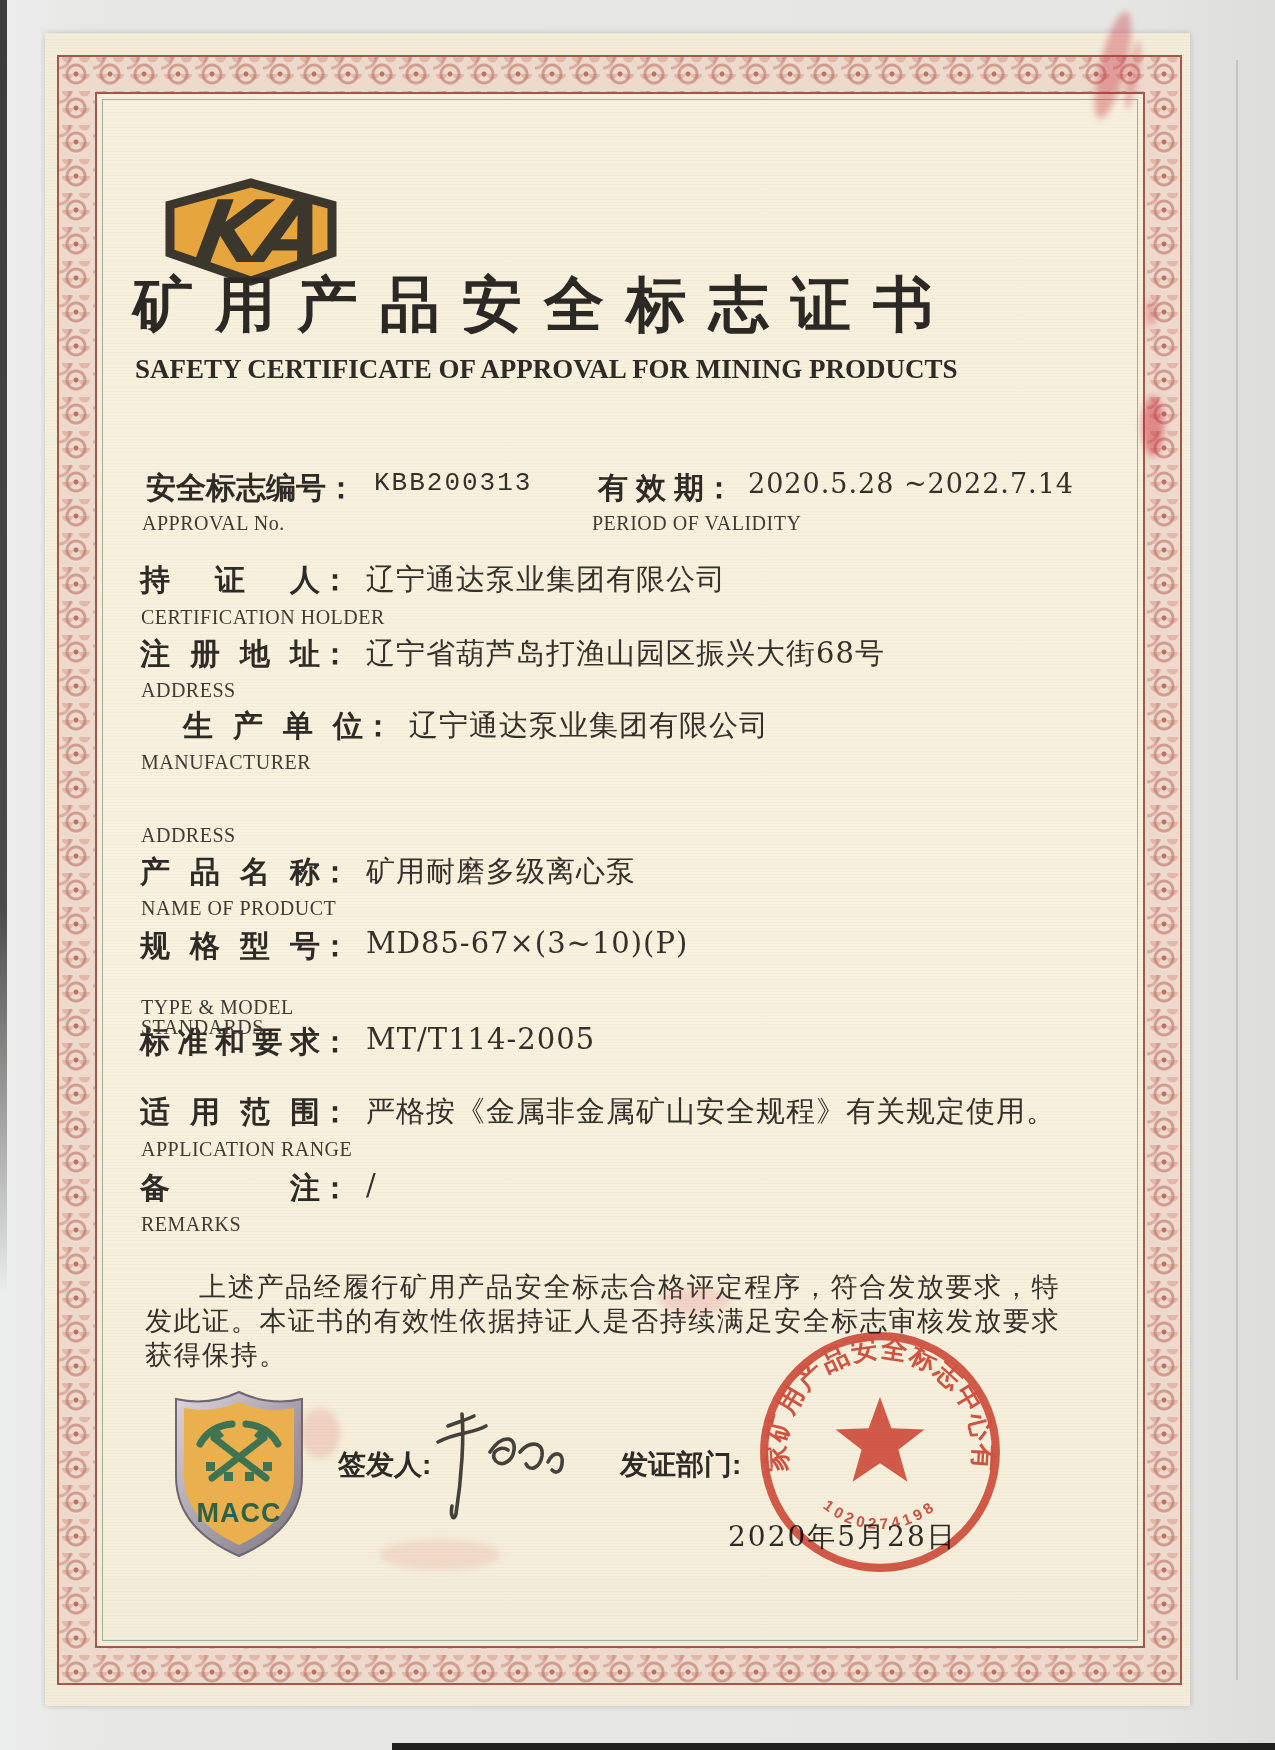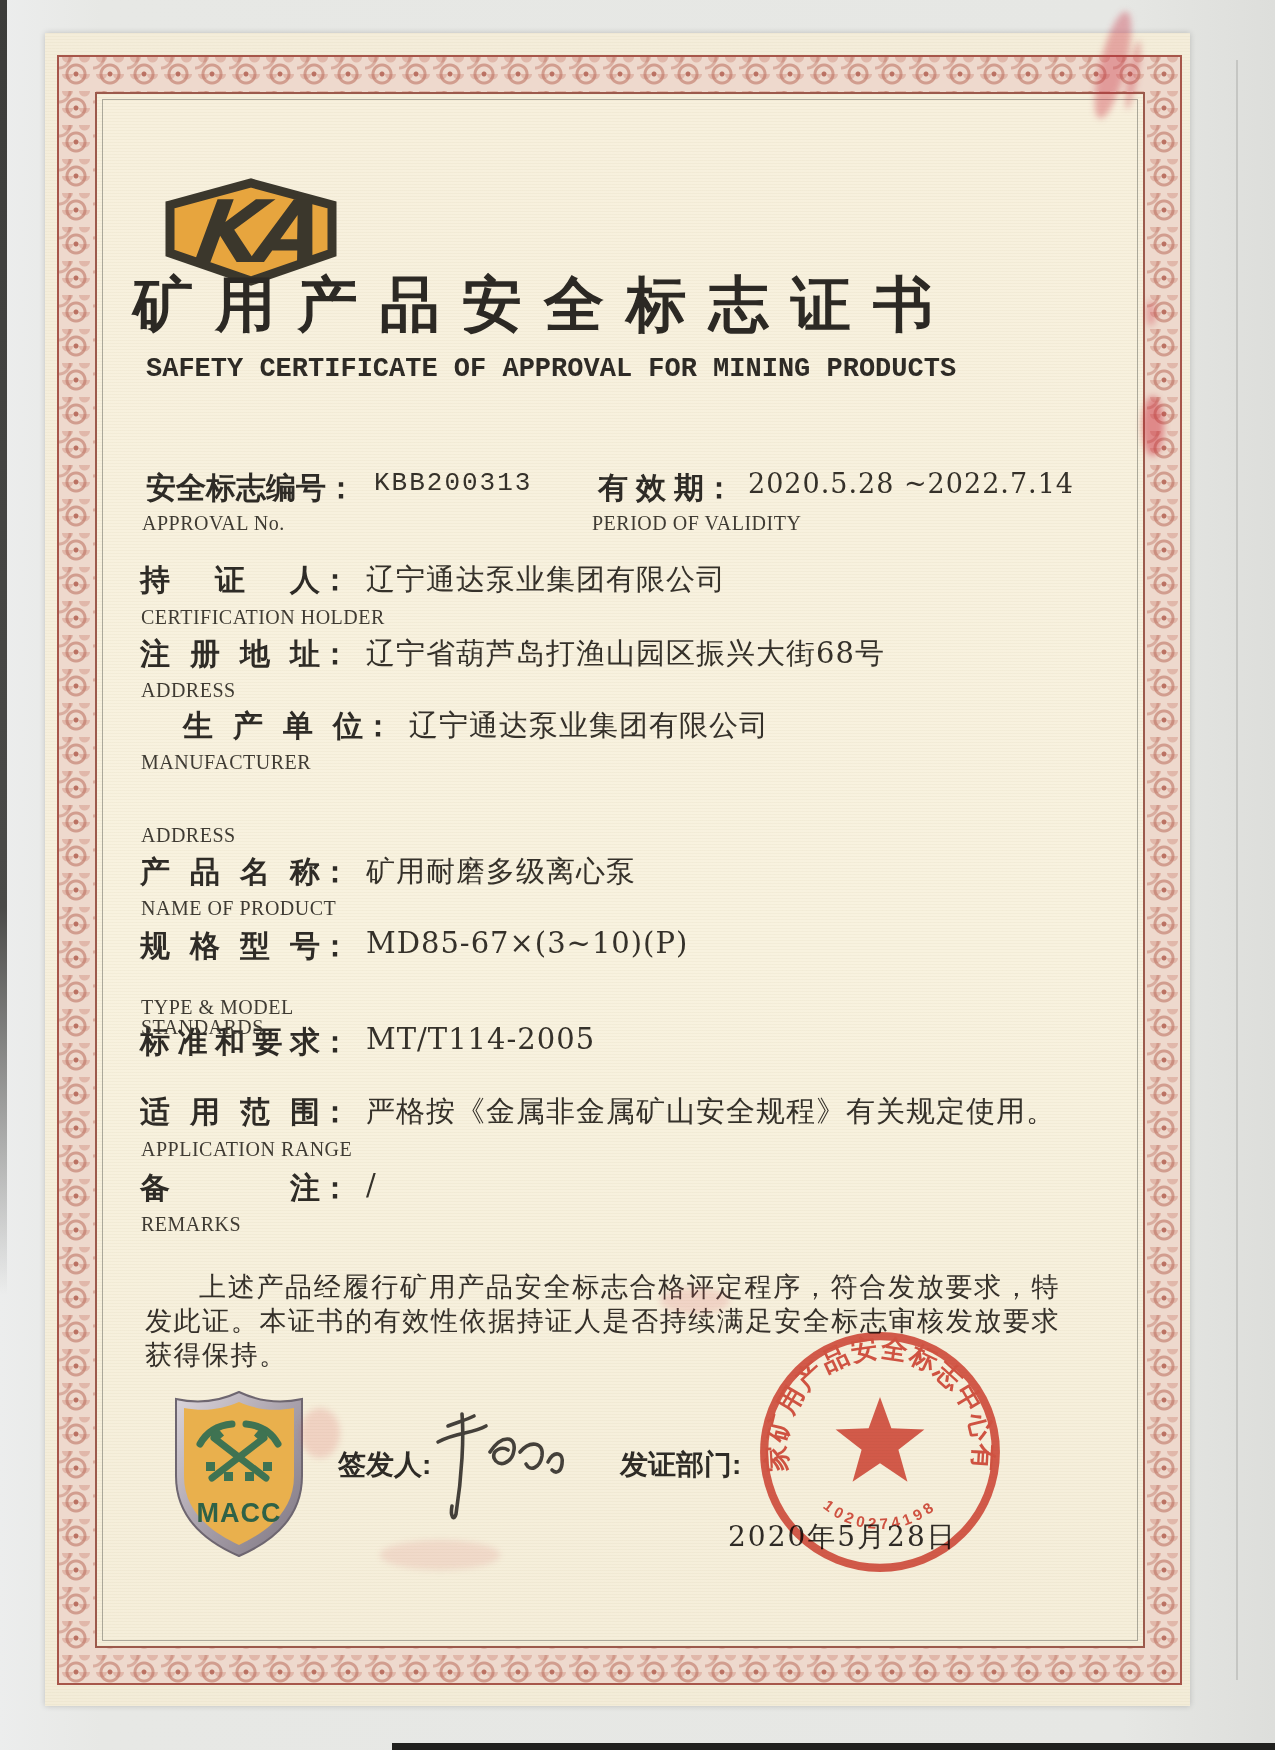--- a/index.html
+++ b/index.html
@@ -41,22 +41,22 @@
        repeating-linear-gradient(180deg,rgba(120,100,40,.04) 0 1px,rgba(0,0,0,0) 1px 3px),
        linear-gradient(180deg,#f7f0dd 0%,#f8f2df 55%,#f5eeda 100%);}
   #inner-hairline{left:102px;top:99px;width:1036px;height:1542px;box-sizing:border-box;
      border:1px solid rgba(110,110,100,.55);}
 
   
   #ka-logo{left:165px;top:178px;width:172px;height:108px;}
   #cert-title{left:133px;top:270px;width:800px;font-size:60px;font-weight:bold;
      color:#2c2924;text-align:justify;text-align-last:justify;line-height:70px;
      font-family:"Liberation Serif",serif;}
-  #cert-subtitle{left:146px;top:354px;width:860px;font-size:27px;font-weight:bold;
-     color:#2e2b26;font-family:Liberation Mono, monospace;letter-spacing:0px;white-space:nowrap;}
+  #cert-subtitle{left:135px;top:354px;width:860px;font-size:27px;font-weight:bold;
+     color:#2e2b26;font-family:Liberation Serif, serif;letter-spacing:0px;white-space:nowrap;}
 
   
   .cn-label{font-weight:bold;color:#2e2b26;font-size:30px;
      font-family:"Liberation Sans",sans-serif;}
   .jlabel{display:inline-block;width:180px;text-align:justify;text-align-last:justify;vertical-align:top;}
   .colon{font-weight:bold;color:#2e2b26;font-size:30px;vertical-align:top;}
   .value{color:#35312a;font-size:29px;font-family:"DejaVu Serif",serif;letter-spacing:1px;vertical-align:top;}
   .eng{color:#3f3b33;font-size:20px;font-family:"Liberation Serif",serif;letter-spacing:.5px;}
   #approval-group{left:146px;top:468px;white-space:nowrap;}
   #approval-group .value{font-family:"Liberation Mono",monospace;font-size:26px;letter-spacing:2px;margin-left:18px;}

